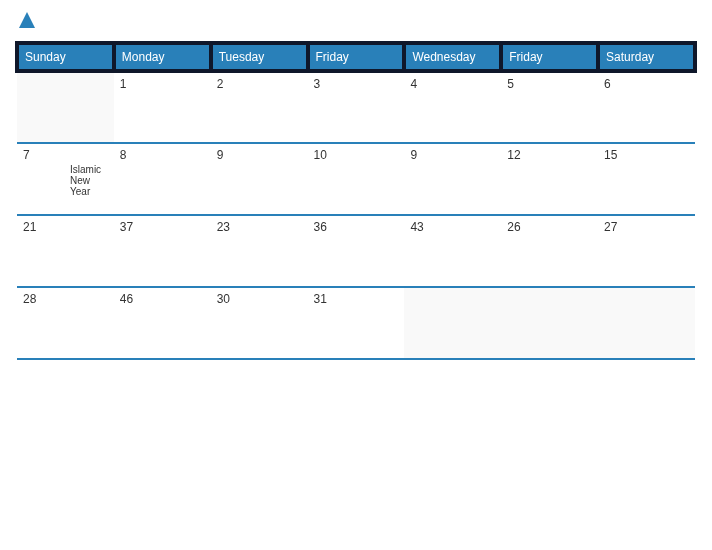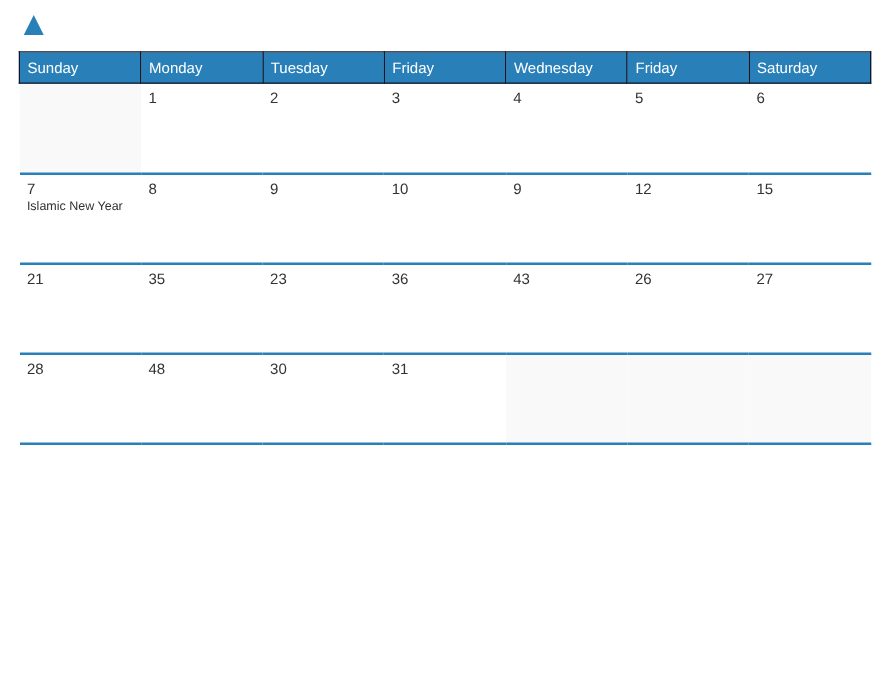--- a/index.html
+++ b/index.html
@@ -78,21 +78,21 @@
     .calendar-table thead tr {
       background-color: #2980b9;
       color: #fff;
     }
 
     .calendar-table thead th {
       padding: 5px 6px;
       font-size: 12px;
       font-weight: normal;
       text-align: left;
-      border: 1px solid #0f172a;
+      border: 4px solid #0f172a;
     }
 
     .calendar-table tbody tr {
       border-bottom: 2px solid #2980b9;
     }
 
     .calendar-table tbody td {
       vertical-align: top;
       padding: 4px 6px 4px 6px;
       font-size: 12px;
@@ -107,20 +107,21 @@
       font-size: 12px;
       color: #333;
       display: block;
     }
 
     .event {
       font-size: 10px;
       color: #333;
       margin-top: 2px;
       display: block;
+      margin-left: 47px;
     }
 
     .empty-cell {
       background: #f9f9f9;
     }
   </style>
 </head>
 <body>
 
 <div class="calendar-container">
@@ -197,21 +198,21 @@
           </td>
           <td>
             <span class="day-number">15</span>
           </td>
         </tr>
         <tr>
           <td>
             <span class="day-number">21</span>
           </td>
           <td>
-            <span class="day-number">35</span>
+            <span class="day-number">37</span>
           </td>
           <td>
             <span class="day-number">23</span>
           </td>
           <td>
             <span class="day-number">36</span>
           </td>
           <td>
             <span class="day-number">43</span>
           </td>
@@ -220,21 +221,21 @@
           </td>
           <td>
             <span class="day-number">27</span>
           </td>
         </tr>
         <tr>
           <td>
             <span class="day-number">28</span>
           </td>
           <td>
-            <span class="day-number">48</span>
+            <span class="day-number">46</span>
           </td>
           <td>
             <span class="day-number">30</span>
           </td>
           <td>
             <span class="day-number">31</span>
           </td>
           <td class="empty-cell"></td>
           <td class="empty-cell"></td>
           <td class="empty-cell"></td>

